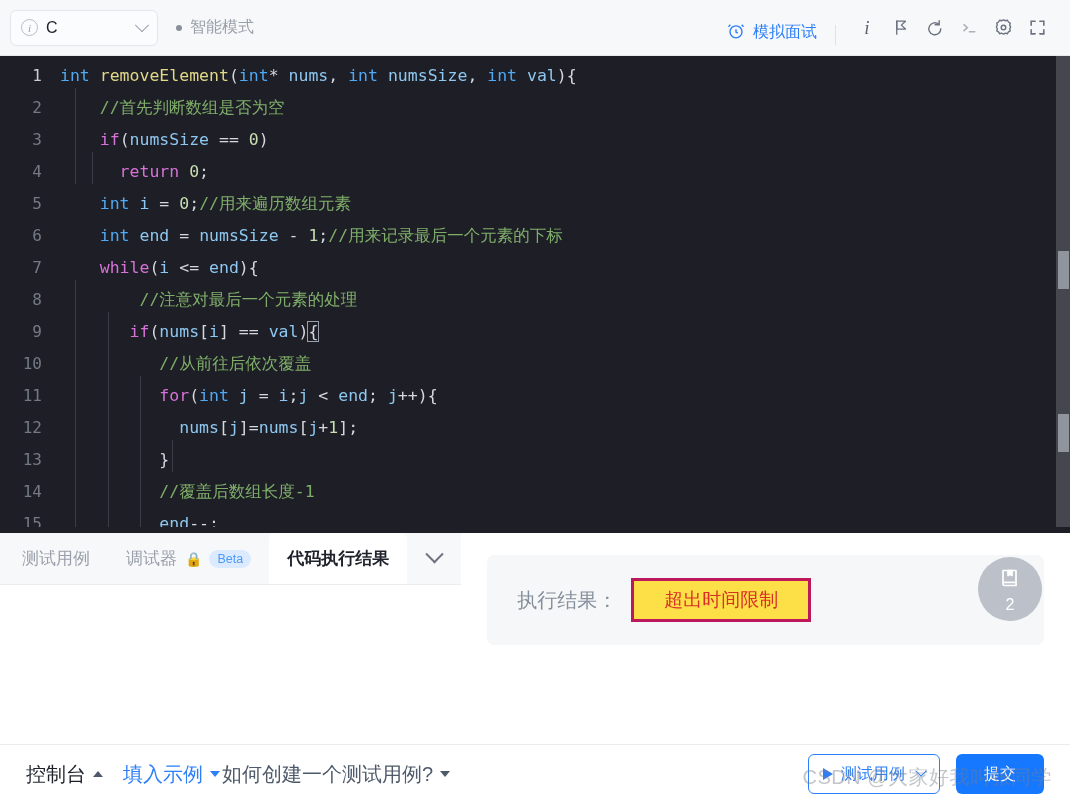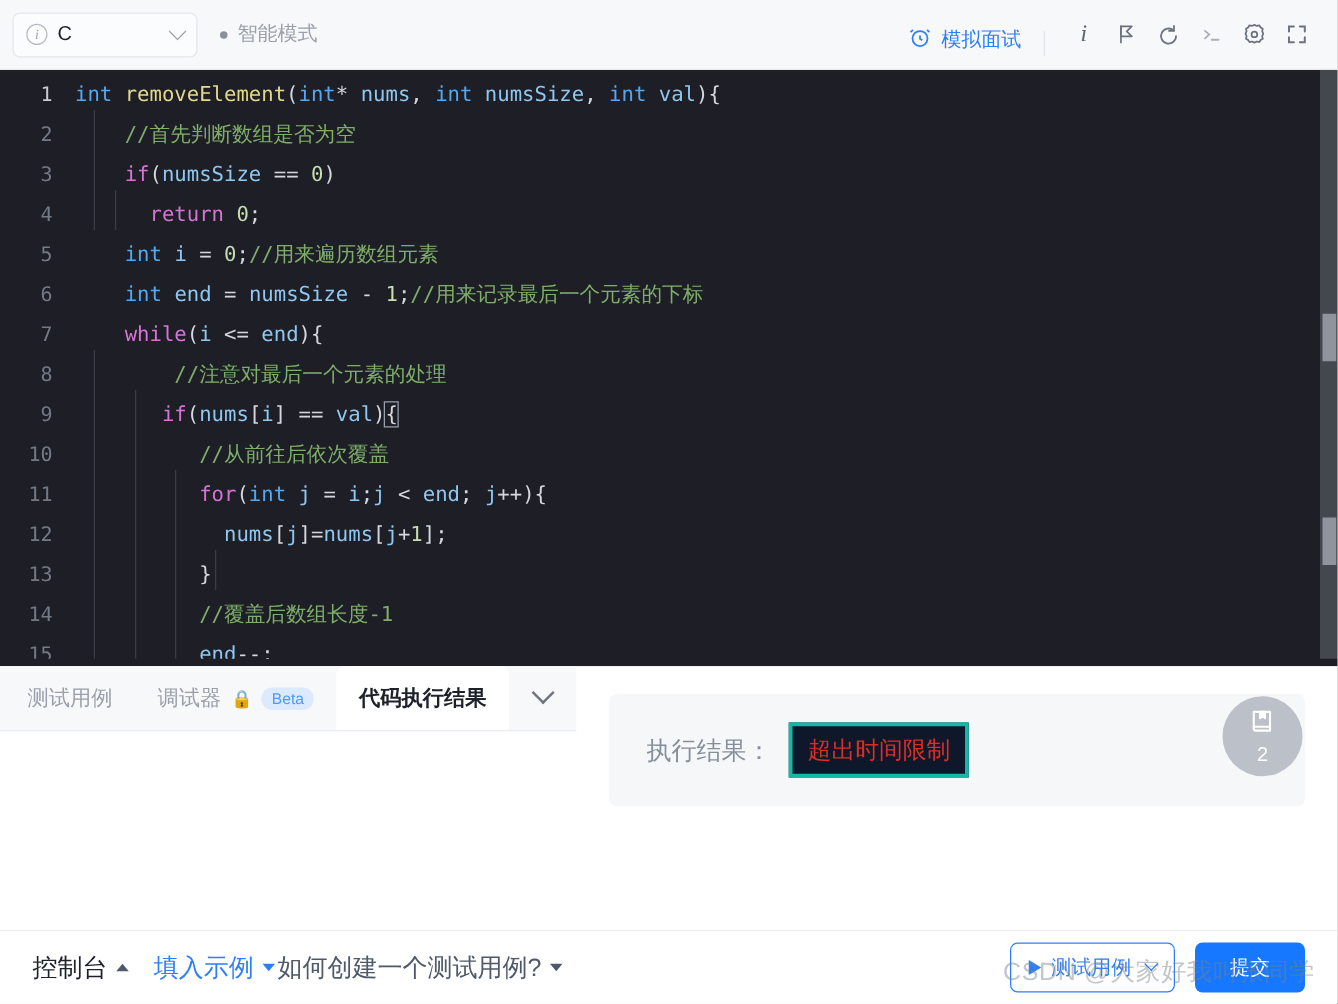--- a/index.html
+++ b/index.html
@@ -173,23 +173,23 @@
   .result-card {
     background: #f6f7f9;
     border-radius: 7px;
     height: 90px;
     display: flex; align-items: center;
     padding: 0 30px;
   }
   .result-label { font-size: 20px; color: #86909c; }
   .verdict-box {
     margin-left: 14px;
-    border: 3px solid #14b8a6;
-    background: #0f172a;
-    padding: 6px 12px;
+    border: 3px solid #be185d;
+    background: #fde047;
+    padding: 6px 30px;
     display: inline-block;
   }
   .verdict-text { font-size: 19px; color: #d93026; }
 
   .notebook-btn {
     position: absolute; right: 28px; top: 24px;
     width: 64px; height: 64px; border-radius: 50%;
     background: #bcc0c9;
     display: flex; flex-direction: column;
     align-items: center; justify-content: center;

